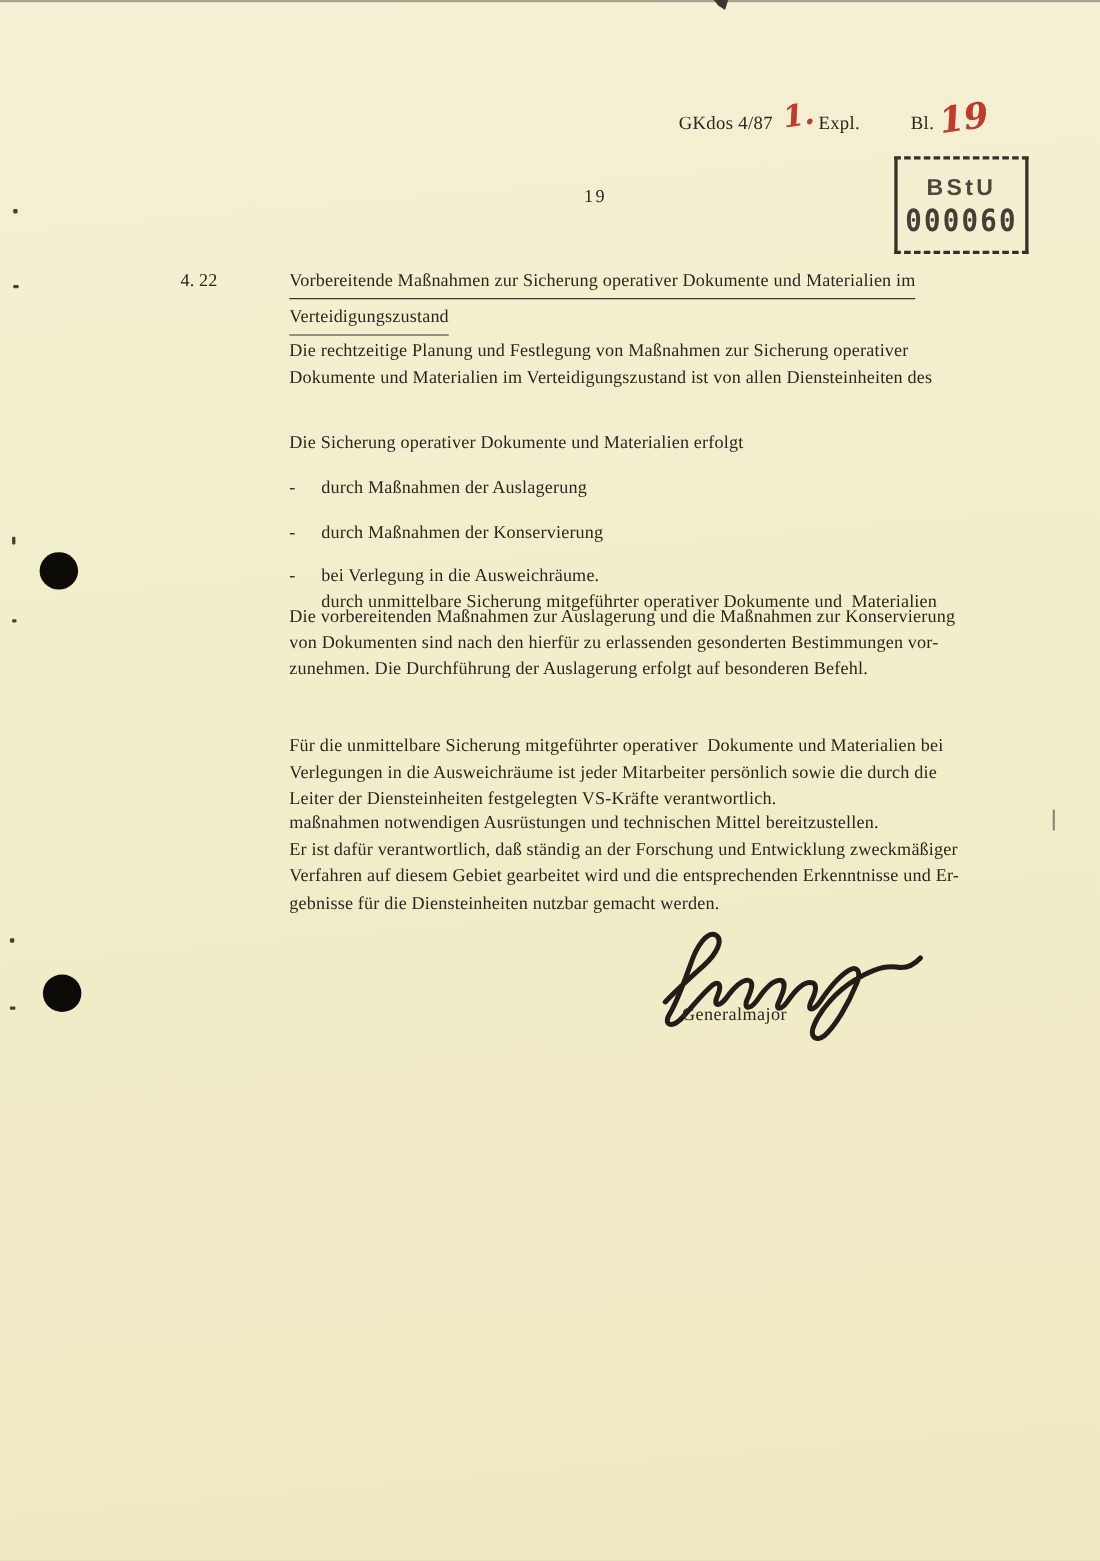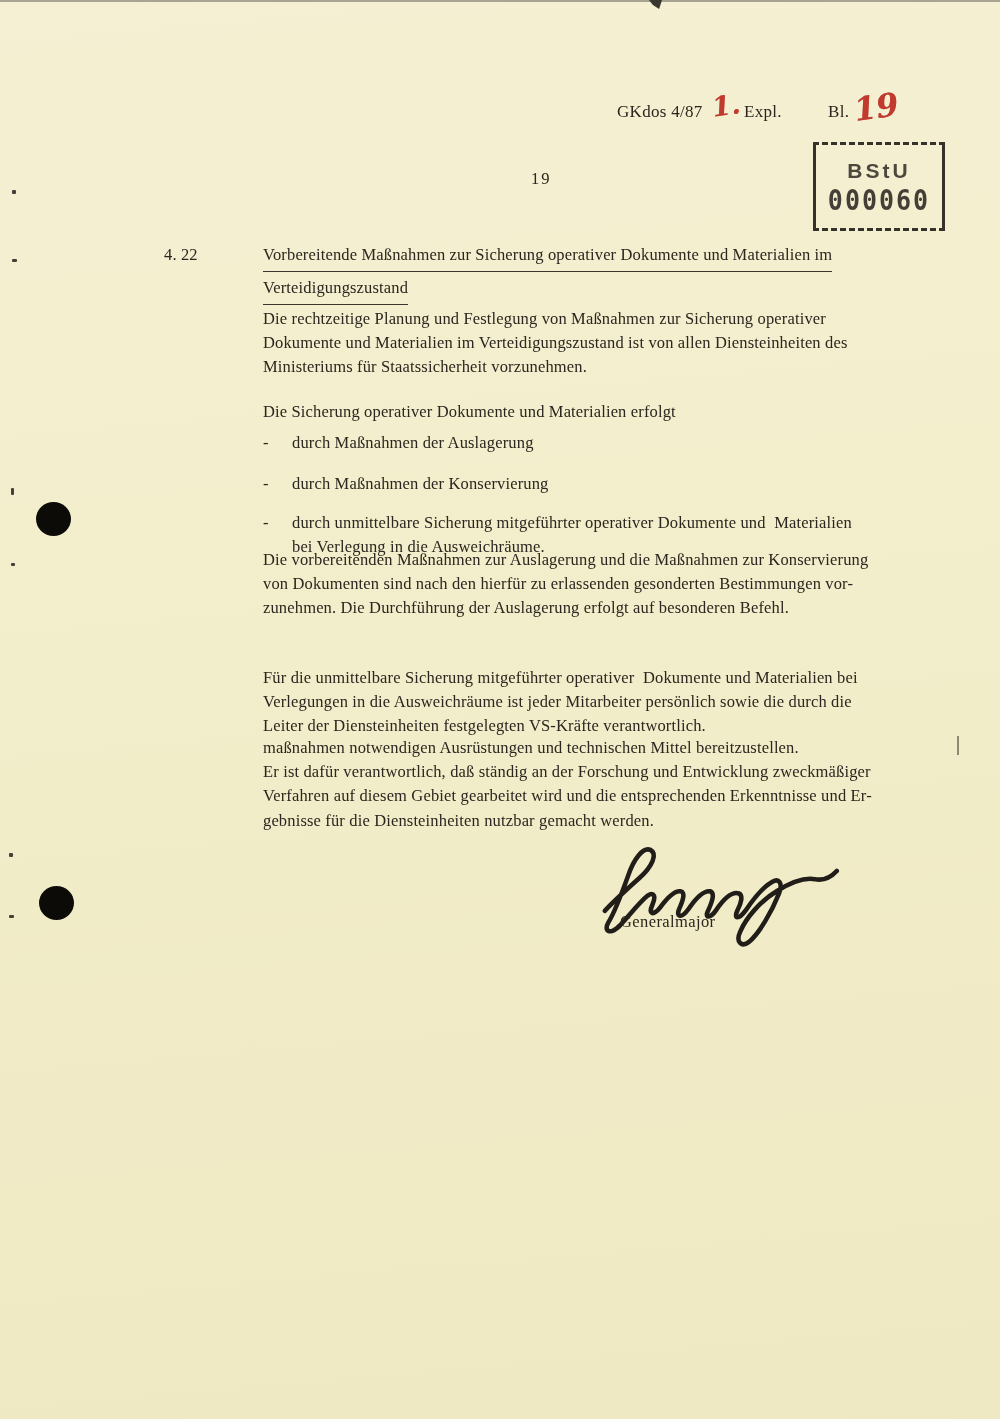--- a/index.html
+++ b/index.html
@@ -20,21 +20,21 @@
   .hdr-text{position:absolute;font-size:17px;letter-spacing:.3px;white-space:pre;}
   .hw-red{
     position:absolute;color:#c13a2e;
     font-style:italic;font-weight:bold;
     font-family:"DejaVu Serif", serif;
     transform:rotate(-8deg);
     text-shadow:0 0 .5px rgba(193,58,46,.6);
   }
   
   .stamp{
-    position:absolute;left:813px;top:142px;width:132px;height:89px;
+    position:absolute;left:813px;top:142px;width:122px;height:89px;
     border-left:3px solid #35312b;border-right:3px solid #35312b;
     border-top:3px dashed #35312b;border-bottom:3px dashed #35312b;
     display:flex;flex-direction:column;align-items:center;justify-content:center;
     color:#35312b;box-sizing:border-box;
   }
   .stamp-org{font-family:"Liberation Sans", sans-serif;font-weight:bold;font-size:21px;letter-spacing:3px;opacity:.88;}
   .stamp-num{font-family:"DejaVu Sans Mono", monospace;font-size:25px;font-weight:bold;letter-spacing:2px;margin-top:3px;transform:scaleY(1.12);opacity:.92;}
   
   .tblock{position:absolute;line-height:24.2px;font-size:16.5px;letter-spacing:.15px;}
   .tblock .line{white-space:pre;}
@@ -83,40 +83,39 @@
   <div class="tblock" style="left:164px;top:243px;">4. 22</div>
 
   <div class="tblock heading" style="left:263px;top:243px;">
     <div class="line"><span class="underlined">Vorbereitende Maßnahmen zur Sicherung operativer Dokumente und Materialien im</span></div>
     <div class="line"><span class="underlined">Verteidigungszustand</span></div>
   </div>
 
   <div class="tblock" style="left:263px;top:307px;">
     <div class="line">Die rechtzeitige Planung und Festlegung von Maßnahmen zur Sicherung operativer</div>
     <div class="line">Dokumente und Materialien im Verteidigungszustand ist von allen Diensteinheiten des</div>
-    <div class="line">Ministeriums für Staatssicherheit vorzunehmen.</div>
   </div>
 
-  <div class="tblock" style="left:263px;top:390px;margin-top:10px;">
+  <div class="tblock" style="left:263px;top:390px;">
     <div class="line">Die Sicherung operativer Dokumente und Materialien erfolgt</div>
   </div>
 
   <div class="tblock bullet-row" style="left:263px;top:431px;">
     <span class="bullet-dash">-</span>
     <span class="line">durch Maßnahmen der Auslagerung</span>
   </div>
   <div class="tblock bullet-row" style="left:263px;top:472px;">
     <span class="bullet-dash">-</span>
     <span class="line">durch Maßnahmen der Konservierung</span>
   </div>
   <div class="tblock bullet-row" style="left:263px;top:511px;">
     <span class="bullet-dash">-</span>
     <span>
+      <div class="line">bei Verlegung in die Ausweichräume.</div>
       <div class="line">durch unmittelbare Sicherung mitgeführter operativer Dokumente und  Materialien</div>
-      <div class="line">bei Verlegung in die Ausweichräume.</div>
     </span>
   </div>
 
   <div class="tblock" style="left:263px;top:548px;">
     <div class="line">Die vorbereitenden Maßnahmen zur Auslagerung und die Maßnahmen zur Konservierung</div>
     <div class="line">von Dokumenten sind nach den hierfür zu erlassenden gesonderten Bestimmungen vor-</div>
     <div class="line">zunehmen. Die Durchführung der Auslagerung erfolgt auf besonderen Befehl.</div>
   </div>
 
   <div class="tblock" style="left:263px;top:666px;">

